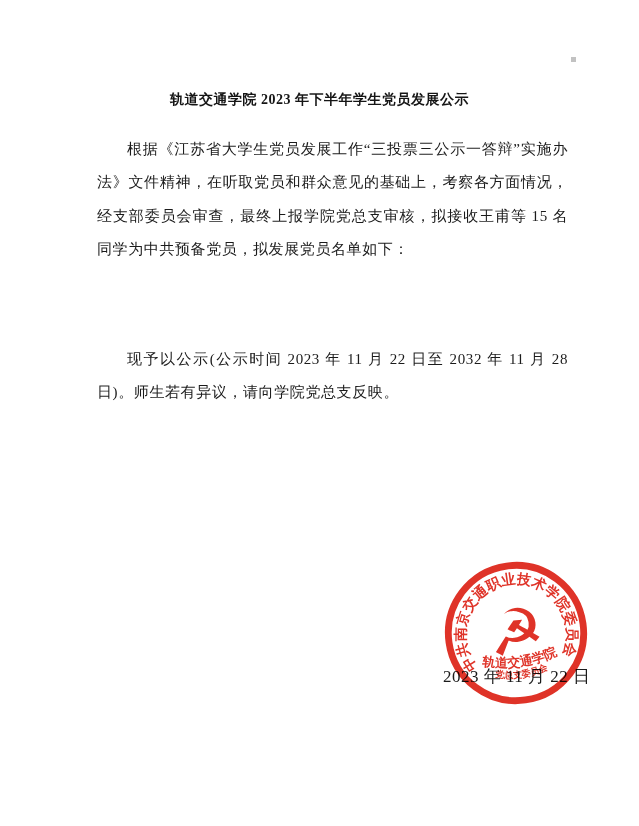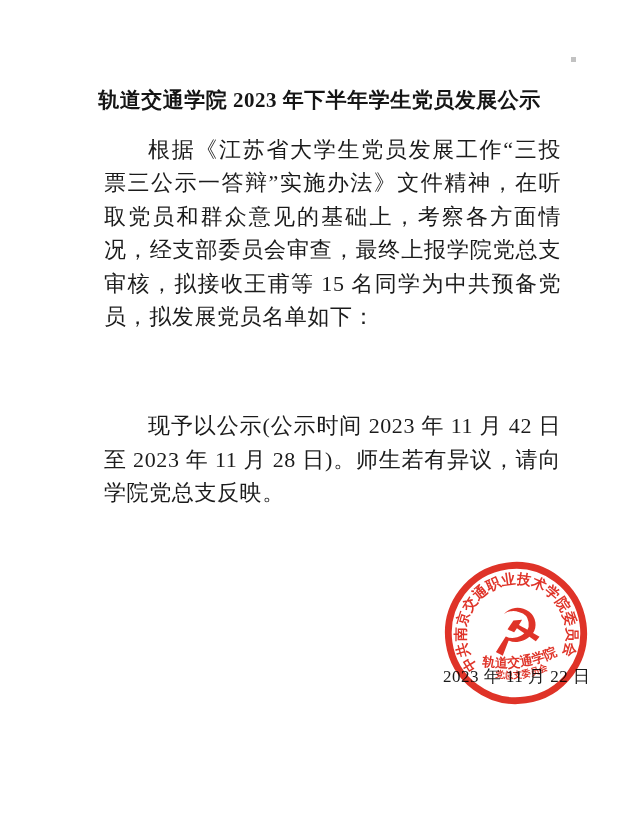--- a/index.html
+++ b/index.html
@@ -13,33 +13,33 @@
     height: 826px;
     margin: 0 auto;
     background: #ffffff;
     overflow: hidden;
     font-family: "Liberation Serif", "DejaVu Serif", serif;
     color: #1b1b1b;
   }
   .doc-title {
     margin: 86px 0 0 0;
     text-align: center;
-    font-size: 21px;
+    font-size: 14px;
     line-height: 28px;
     font-weight: bold;
     letter-spacing: 0.5px;
     color: #151515;
   }
   .content {
     margin-left: 88px;
     width: 489px;
   }
   .content p {
-    margin: 16px;
-    font-size: 22px;
+    margin: 9px;
+    font-size: 15px;
     line-height: 33.4px;
     letter-spacing: 0.6px;
     text-align: justify;
     text-indent: 2em;
     word-break: break-all;
   }
   .content p.para-intro { margin-top: 19px; }
   .content p.para-notice { margin-top: 76px; }
   .content p.para-contact { text-align: left; }
   .date-line {
@@ -83,21 +83,21 @@
 <body>
 
 <div class="page">
 
   <div class="artifact-dot"></div>
 
   <h1 class="doc-title">轨道交通学院 2023 年下半年学生党员发展公示</h1>
 
   <div class="content">
     <p class="para-intro">根据《江苏省大学生党员发展工作“三投票三公示一答辩”实施办法》文件精神，在听取党员和群众意见的基础上，考察各方面情况，经支部委员会审查，最终上报学院党总支审核，拟接收王甫等 15 名同学为中共预备党员，拟发展党员名单如下：</p>
-    <p class="para-notice">现予以公示(公示时间 2023 年 11 月 42 日至 2023 年 11 月 28 日)。师生若有异议，请向学院党总支反映。</p>
+    <p class="para-notice">现予以公示(公示时间 2023 年 11 月 22 日至 2032 年 11 月 28 日)。师生若有异议，请向学院党总支反映。</p>
   </div>
 
   <div class="date-line">2023 年 11 月 22 日</div>
 
   <div class="seal">
     <svg viewBox="0 0 200 200" xmlns="http://www.w3.org/2000/svg">
       <defs>
         <path id="arcOuter" d="M 41,134 A 67,67 0 1 1 159,134" fill="none"></path>
         <path id="arcInner1" d="M 34,130 Q 100,158 166,130" fill="none"></path>
         <path id="arcInner2" d="M 52,148 Q 100,170 148,148" fill="none"></path>

